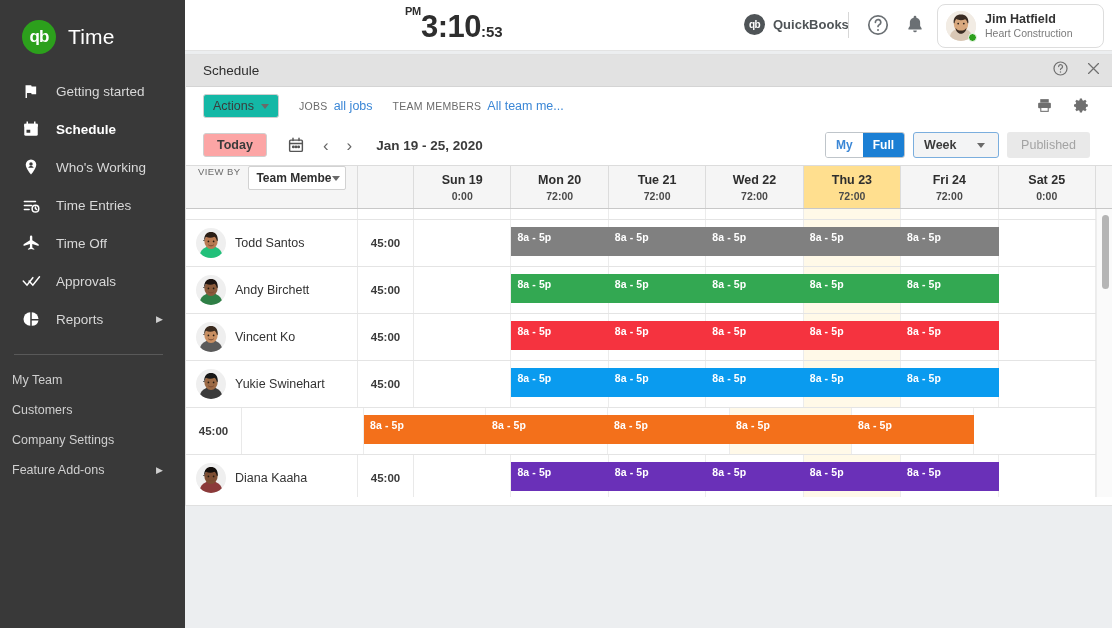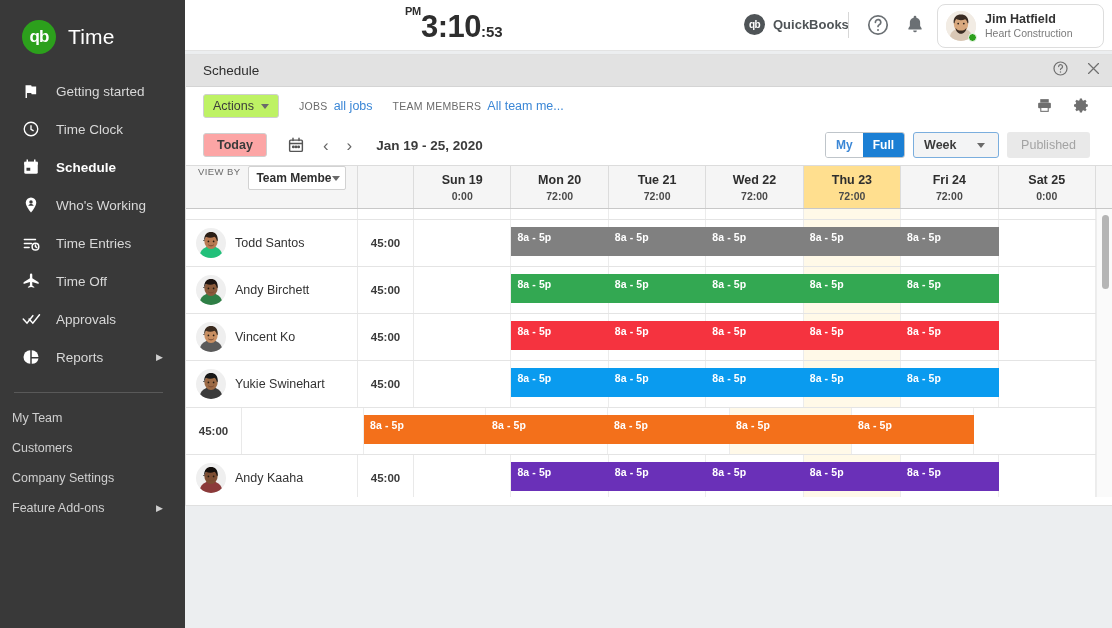--- a/index.html
+++ b/index.html
@@ -96,21 +96,21 @@
     padding:0 8px 0 17px; position:relative; border-bottom:1px solid #d4d4d4;
   }
   .panel-title { font-size:13.5px; color:#2e2e2e; }
   .panel-head-icons { position:absolute; right:10px; top:5px; display:flex; gap:16px; color:#6f6f6f; }
 
   .toolbar1 {
     height:38px; display:flex; align-items:center; padding-left:17px;
     position:relative; background:#fff;
   }
   .btn-actions {
-    background:#bef264; border:1px solid #cfcfcf; border-radius:3px;
+    background:#14b8a6; border:1px solid #cfcfcf; border-radius:3px;
     padding:4px 9px; font-size:12.5px; color:#3b3b3b; cursor:pointer;
     display:flex; align-items:center; gap:7px;
   }
   .caret { width:0;height:0;border-left:4px solid transparent;border-right:4px solid transparent;
            border-top:5px solid #6a6a6a; }
   .filter-grp { display:flex; align-items:center; margin-left:20px; gap:6px; }
   .filter-lbl { font-size:10.5px; color:#6b6b6b; letter-spacing:.3px; }
   .filter-val { font-size:12.5px; color:#3b87d6; cursor:pointer; }
   .toolbar1-icons { position:absolute; right:22px; top:10px; display:flex; gap:20px; color:#6f6f6f; }
 
@@ -215,29 +215,20 @@
 
     <div class="nav-item">
       <span class="nav-ic">
         <svg width="17" height="17" viewBox="0 0 24 24" fill="currentColor">
             <path d="M5 3v18h2v-7h6l.6 2H20V5h-6.4L13 3H5z"></path>
           </svg>
       </span>
       <span class="nav-label">Getting started</span>
     </div>
 
-    <div class="nav-item">
-      <span class="nav-ic">
-        <svg width="18" height="18" viewBox="0 0 24 24" fill="none" stroke="currentColor" stroke-width="1.8">
-            <circle cx="12" cy="12" r="9"></circle>
-            <path d="M12 7v5.5l3.5 2"></path>
-          </svg>
-      </span>
-      <span class="nav-label">Time Clock</span>
-    </div>
 
     <div class="nav-item active">
       <span class="nav-ic">
         <svg width="18" height="18" viewBox="0 0 24 24" fill="currentColor">
             <rect x="3" y="5" width="18" height="16" rx="2"></rect>
             <rect x="3" y="5" width="18" height="4" fill="currentColor"></rect>
             <rect x="6" y="13" width="5" height="4" fill="#393939"></rect>
             <rect x="6" y="2" width="2" height="4"></rect>
             <rect x="16" y="2" width="2" height="4"></rect>
           </svg>
@@ -665,21 +656,21 @@
               <svg class="face" viewBox="0 0 30 30">
                 <rect width="30" height="30" fill="#efefef"></rect>
                 <ellipse cx="15" cy="27" rx="11" ry="9" fill="#8b3a3a"></ellipse>
                 <ellipse cx="15" cy="13.5" rx="6.6" ry="7.6" fill="#7d4e33"></ellipse>
                 <path d="M8.2 12C8.2 6.6 11 4 15 4s6.8 2.6 6.8 8c0 1-.5 1.3-.9 1-.4-2.2-1.3-3.6-2.6-4.2-2.4 1.3-5.9 1.3-8.2-.1-.8.8-1.4 2.2-1.7 4.2-.5.4-1.2.1-1.2-.9z" fill="#120d0a"></path>
                 <circle cx="12.4" cy="13.4" r=".85" fill="#23190f"></circle>
                 <circle cx="17.6" cy="13.4" r=".85" fill="#23190f"></circle>
                 <path d="M12.6 17.1c1.4 1.1 3.4 1.1 4.8 0" stroke="#7a4a32" stroke-width="1" fill="none" stroke-linecap="round"></path>
               </svg>
             </span>
-            <span class="mem-name">Andy Kaaha</span>
+            <span class="mem-name">Diana Kaaha</span>
           </div>
           <div class="cell-hours">45:00</div>
           <div class="cell-day"></div>
           <div class="cell-day">
             <div class="shift" style="background:#6a30b8">8a - 5p</div>
           </div>
           <div class="cell-day">
             <div class="shift" style="background:#6a30b8">8a - 5p</div>
           </div>
           <div class="cell-day">

